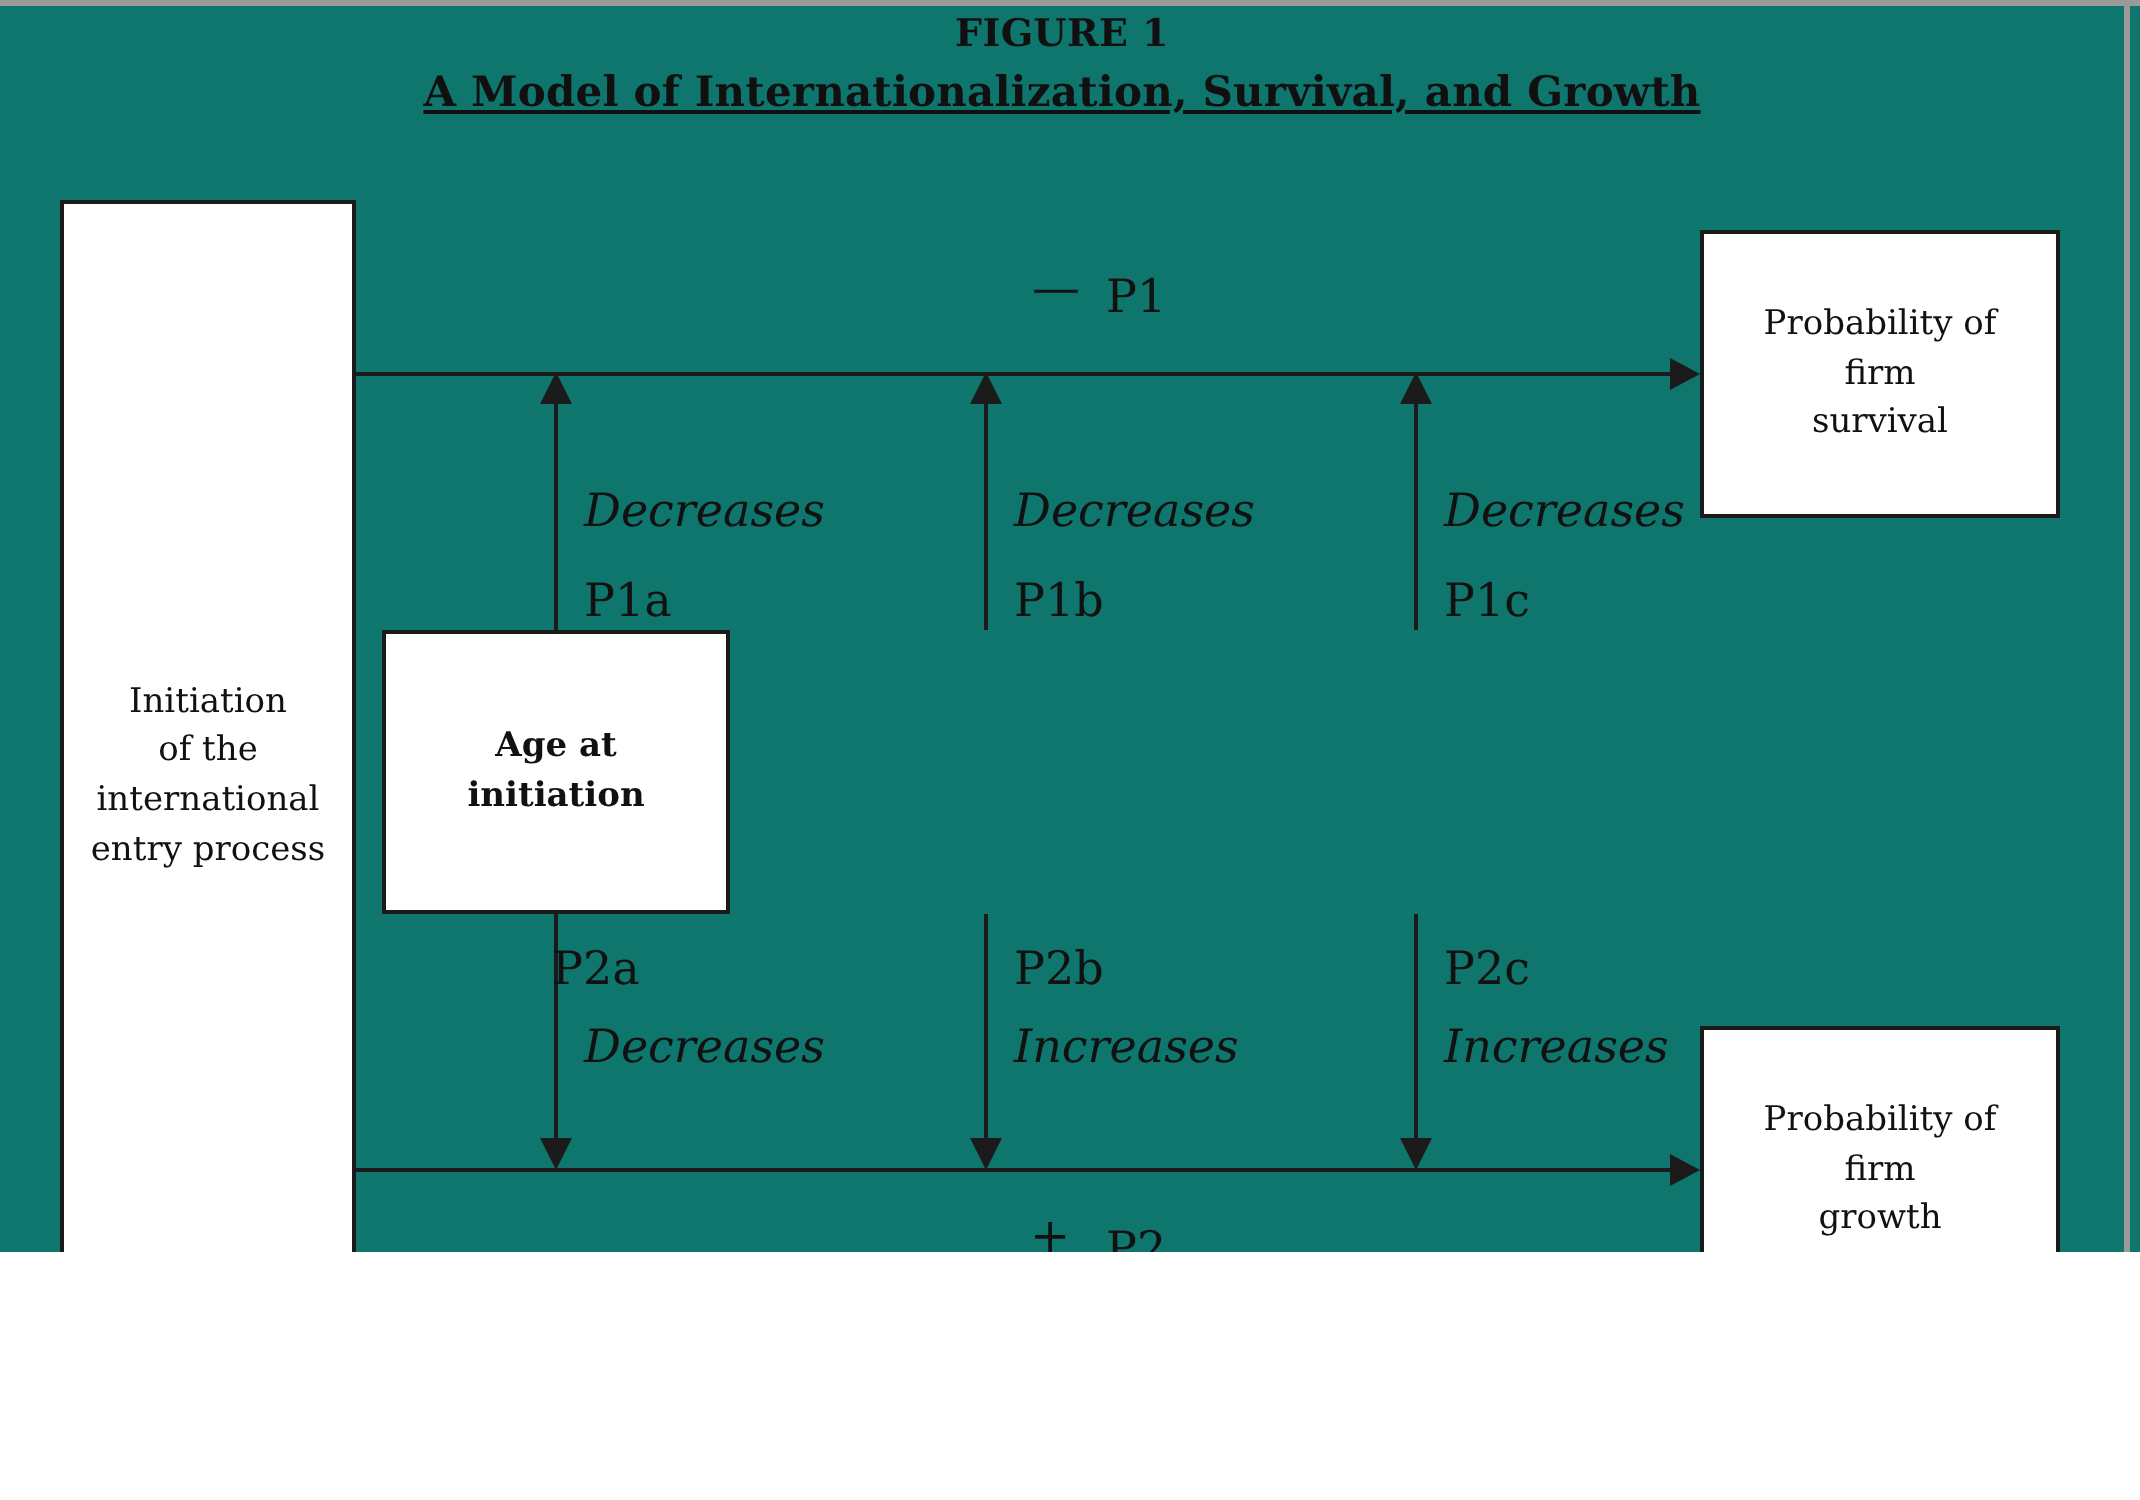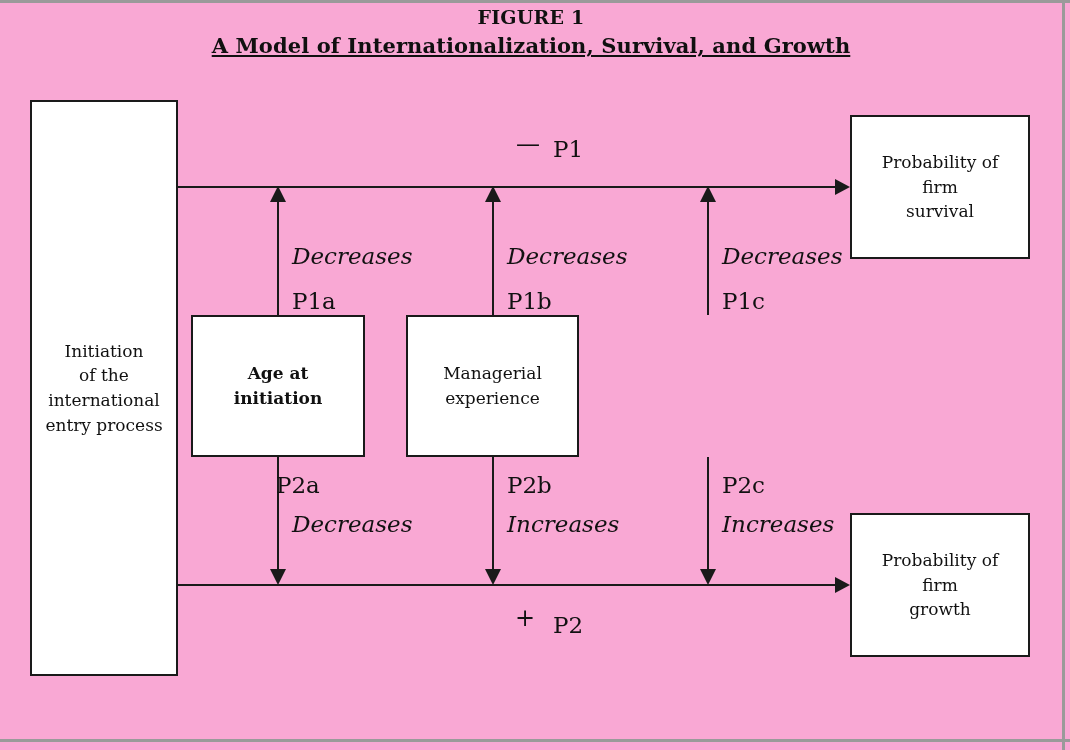--- a/index.html
+++ b/index.html
@@ -3,22 +3,22 @@
 <meta charset="utf-8">
 <style>
   html, body {
     margin: 0;
     padding: 0;
     background: #ffffff;
   }
   #page {
     position: relative;
     width: 1070px;
-    height: 750px;
-    background: #f9a8d4;
+    height: 626px;
+    background: #0f766e;
     font-family: "DejaVu Serif", "Liberation Serif", serif;
     overflow: hidden;
   }
 
   
   .rule-top {
     position: absolute;
     left: 0; top: 0;
     width: 1070px; height: 3px;
     background: #9a9a9a;
@@ -153,26 +153,20 @@
     </span>
   </div>
 
   <div class="box" id="box-age">
     <span class="lines">
       <span>Age at</span><br>
       <span>initiation</span>
     </span>
   </div>
 
-  <div class="box" id="box-managerial">
-    <span class="lines">
-      <span>Managerial</span><br>
-      <span>experience</span>
-    </span>
-  </div>
 
 
   <div class="box" id="box-survival">
     <span class="lines">
       <span>Probability of</span><br>
       <span>firm</span><br>
       <span>survival</span>
     </span>
   </div>
 

